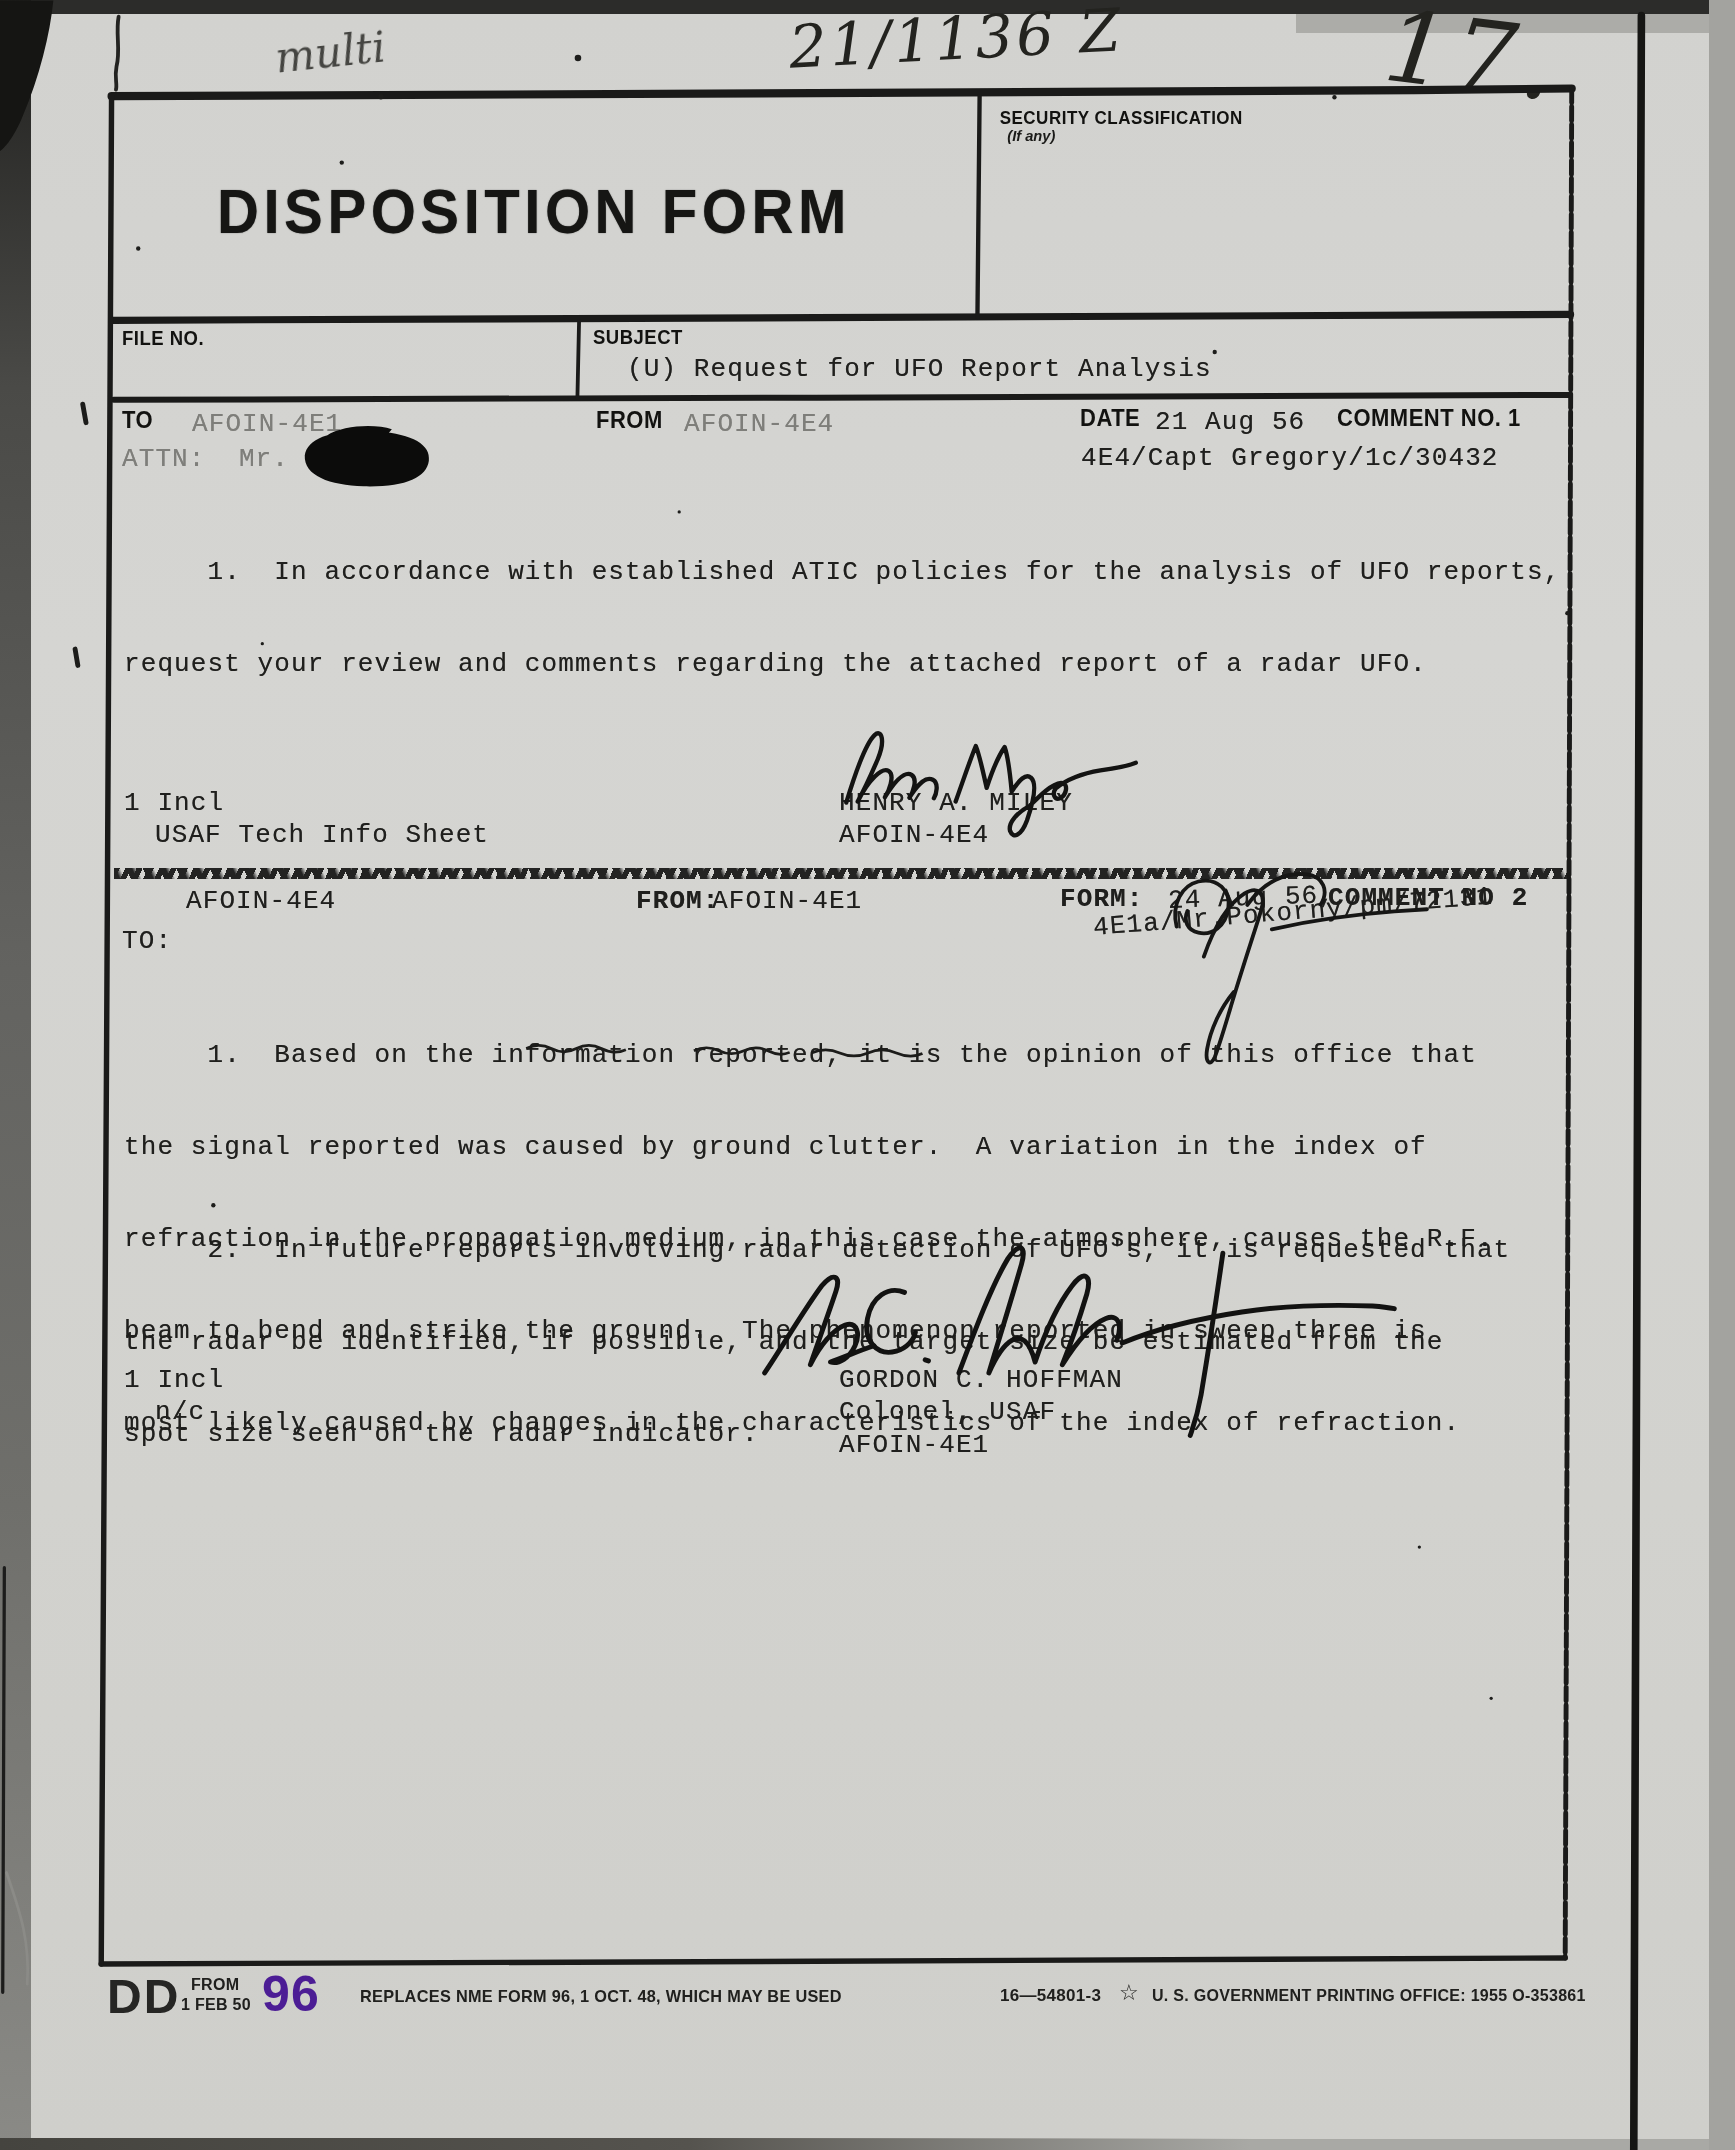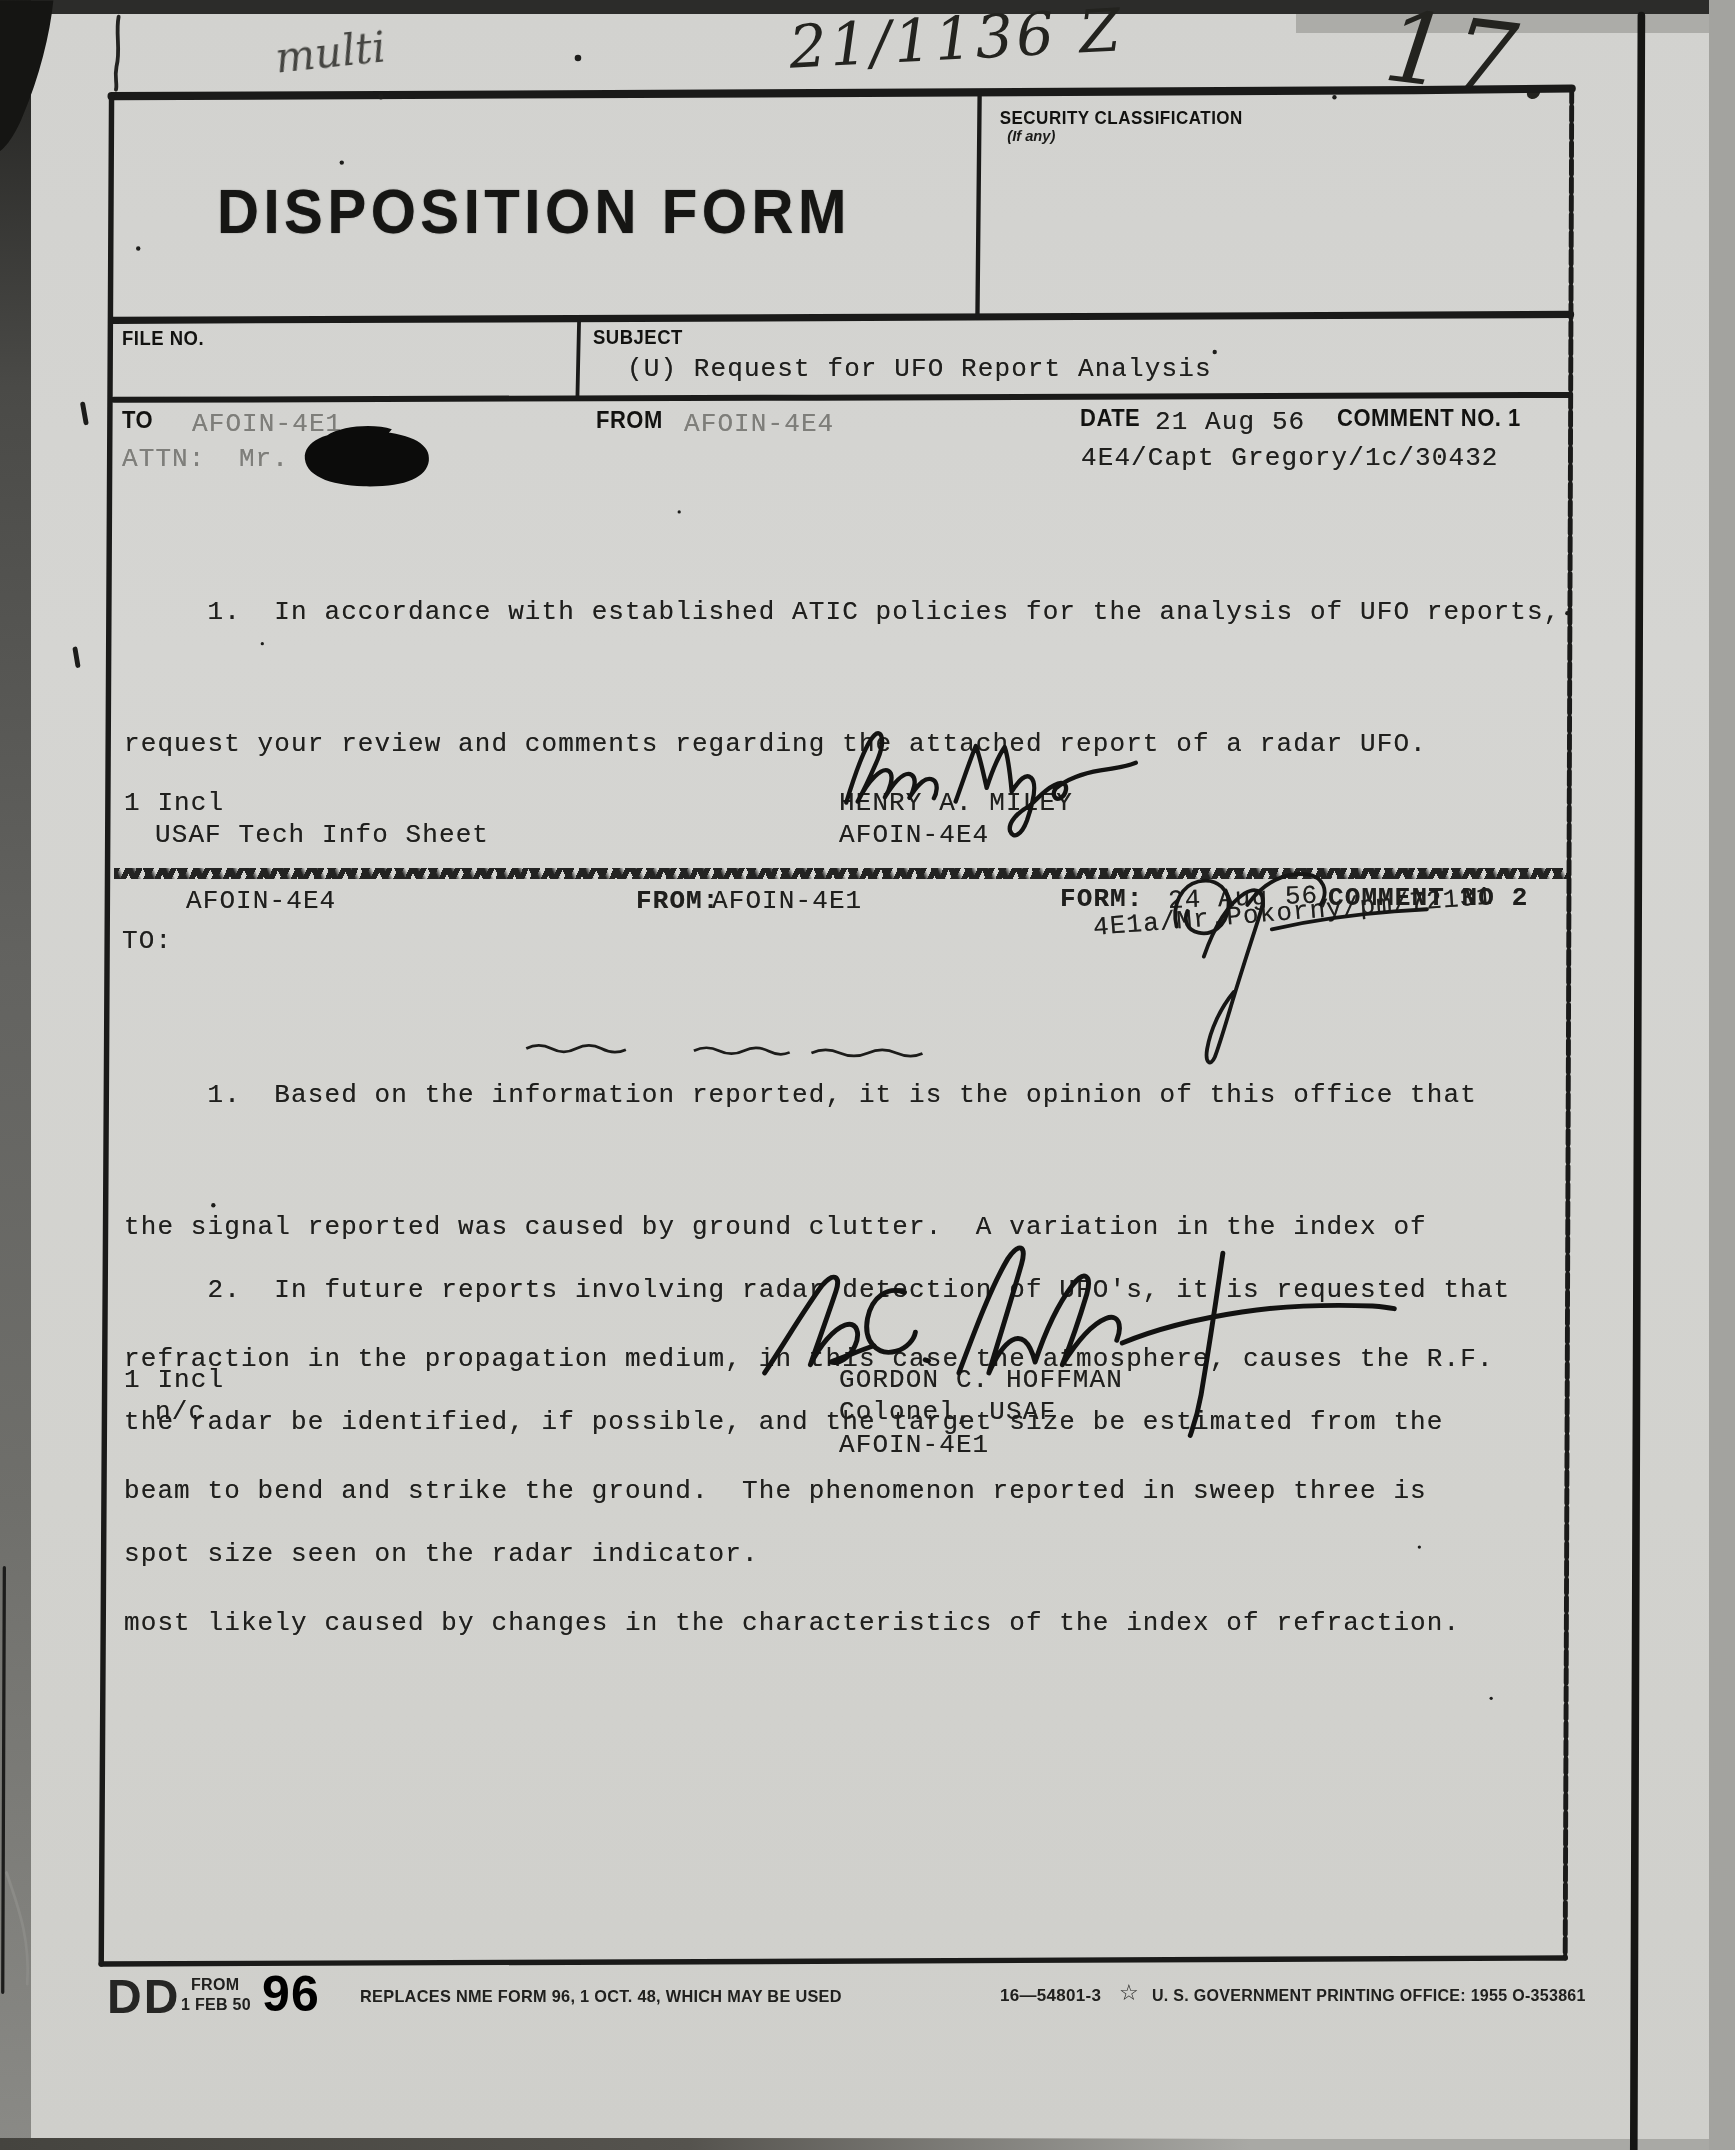--- a/index.html
+++ b/index.html
@@ -13,21 +13,21 @@
   .edge-top2{position:absolute;left:1296px;top:14px;width:440px;height:18.5px;background:#8d8d89;opacity:.55;}
   .edge-left{position:absolute;left:0;top:0;width:30.5px;height:2151px;
     background:linear-gradient(180deg,#1f1f1d 0%,#4a4a47 18%,#636360 45%,#6f6f6b 70%,#8a8a86 100%);}
   .edge-right{position:absolute;left:1709px;top:0;width:26px;height:2151px;background:#a3a39f;}
   .edge-bottom{position:absolute;left:0;top:2138px;width:1252px;height:12.5px;
     background:linear-gradient(90deg,#45443f 0%,#55534e 55%,rgba(85,83,78,0) 100%);}
 
   .abs{position:absolute;white-space:pre;}
   .tw{font-family:"Liberation Mono","DejaVu Sans Mono",monospace;font-size:26px;letter-spacing:1.1px;
       color:#1f1f1d;text-shadow:0 0 0.5px rgba(25,25,22,.55);}
-  .tw-lines div{line-height:32px;margin-top:40px;}
+  .tw-lines div{line-height:32px;}
   .faded{color:#4b4b46;opacity:.62;filter:blur(0.3px);}
   .lbl{font-weight:700;color:#121210;letter-spacing:0.5px;transform:scaleY(1.06);transform-origin:left top;}
   .title{font-size:57px;font-weight:700;letter-spacing:4.4px;color:#161614;
          transform:scale(1.02,1.1);transform-origin:left top;text-shadow:0 0 1.1px rgba(20,20,18,.65);}
   .hand{font-family:"DejaVu Serif",serif;font-style:italic;color:#23231f;}
   .sep{position:absolute;left:114px;top:868px;width:1454px;height:11px;
     background:
       repeating-linear-gradient(115deg,#141414 0 5.4px,rgba(0,0,0,0) 5.4px 10.3px),
       repeating-linear-gradient(65deg,#141414 0 5.4px,rgba(0,0,0,0) 10.3px 15.2px);
     opacity:.92;}
@@ -105,21 +105,21 @@
 
   <div class="abs tw" style="left:124px;top:1365px;">1 Incl</div>
   <div class="abs tw" style="left:155px;top:1397px;">n/c</div>
   <div class="abs tw" style="left:839px;top:1365px;">GORDON C. HOFFMAN</div>
   <div class="abs tw" style="left:839px;top:1397px;">Colonel, USAF</div>
   <div class="abs tw" style="left:839px;top:1430px;">AFOIN-4E1</div>
 
   <div class="abs ftr" style="left:107px;top:1969px;font-size:48px;letter-spacing:2.2px;color:#26262?;color:#262624;">DD</div>
   <div class="abs ftr" style="left:191px;top:1976px;font-size:16px;">FROM</div>
   <div class="abs ftr" style="left:181px;top:1996px;font-size:16px;">1 FEB 50</div>
-  <div class="abs ftr" style="left:262px;top:1965px;font-size:50px;letter-spacing:1.1px;color:#000000;">96</div>
+  <div class="abs ftr" style="left:262px;top:1965px;font-size:50px;letter-spacing:1.1px;color:#4c1d95;">96</div>
   <div class="abs ftr" style="left:360px;top:1987px;font-size:16.3px;">REPLACES NME FORM 96, 1 OCT. 48, WHICH MAY BE USED</div>
   <div class="abs ftr" style="left:981px;top:1986px;font-size:17px;margin-left:19px;">16—54801-3</div>
   <div class="abs" style="left:1119px;top:1980px;font-size:22px;color:#1d1d1b;">☆</div>
   <div class="abs ftr" style="left:1152px;top:1987px;font-size:16px;">U. S. GOVERNMENT PRINTING OFFICE: 1955 O-353861</div>
 
   <svg class="overlay" width="1735" height="2151" viewBox="0 0 3188 3951">
     <g stroke="#1a1a19" fill="none" stroke-linecap="round">
       <path d="M205,176 L1400,171 L2600,165 L2888,162" stroke-width="15"></path>
       <path d="M207,588 L1500,583 L2886,577" stroke-width="13"></path>
       <path d="M209,734 L1500,730 L2884,725" stroke-width="11"></path>

